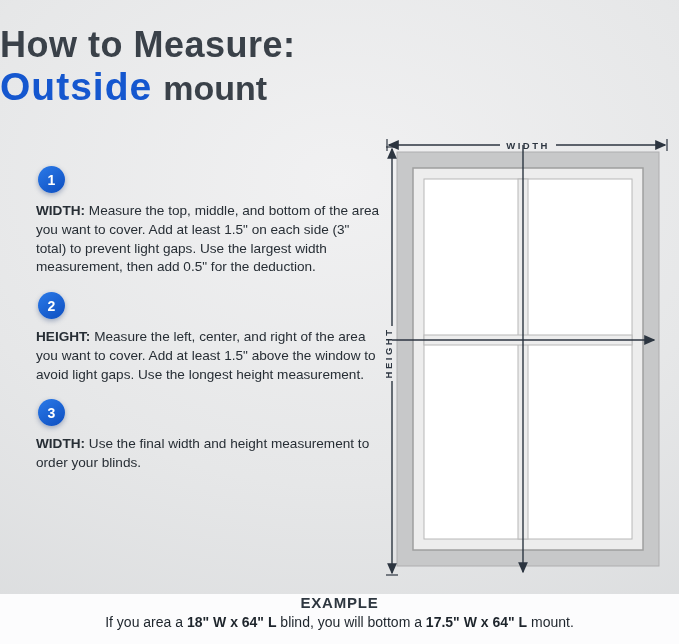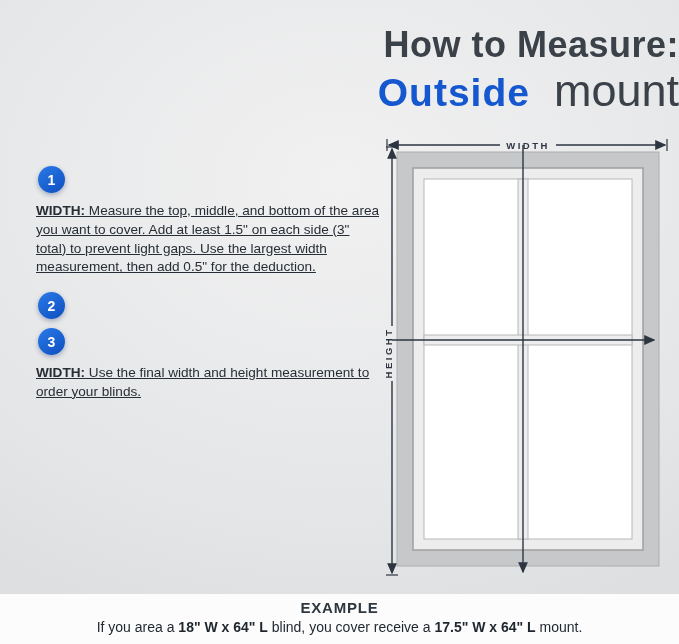--- a/index.html
+++ b/index.html
@@ -2,44 +2,44 @@
 <html><head>
 <meta charset="utf-8">
 <style>
   * { margin:0; padding:0; box-sizing:border-box; }
   html,body { width:679px; }
   body { font-family:"Liberation Sans", sans-serif; }
   .page{
     position:relative; width:679px; height:644px; overflow:hidden;
     background: radial-gradient(130% 105% at 50% 28%, #f1f1f2 0%, #e6e7e8 45%, #d3d5d7 100%);
   }
-  .title{ position:absolute; top:24px; left:0; width:100%; text-align:right; color:#3a4149; }
+  .title{ position:absolute; top:24px; left:0; width:100%; text-align:left; color:#3a4149; }
   .title-line1{ font-size:36px; font-weight:700; letter-spacing:0.5px; }
   .title-line2{ margin-top:0px; line-height:1.1; }
   .title-accent{ font-size:39px; font-weight:800; color:#1557cf; letter-spacing:1px; }
-  .title-suffix{ font-size:45px; font-weight:400; color:#3a4149; margin-left:24px; }
+  .title-suffix{ font-size:34px; font-weight:700; color:#3a4149; margin-left:11px; }
 
   .steps{ position:absolute; left:36px; top:166px; width:346px; color:#272e35; }
   .badge{
     width:27px; height:27px; border-radius:50%;
     background:linear-gradient(145deg,#2b7ae8,#0d4ec0);
     color:#ffffff; font-weight:700; font-size:14px;
     display:flex; align-items:center; justify-content:center;
     box-shadow:0 2px 5px rgba(20,50,110,.35);
     margin:0 0 9px 2px;
   }
-  .step p{ font-size:13.6px; line-height:1.38; margin-bottom:15px; color:#272e35;text-decoration:underline; }
+  .step p{ font-size:13.6px; line-height:1.38; margin-bottom:15px; color:#272e35; }
   .step b{ font-weight:700; }
 
   .diagram{ position:absolute; left:375px; top:128px; }
   .diagram text{ font-family:"Liberation Sans", sans-serif; font-weight:700; fill:#2c3540; }
 
   .example{
     position:absolute; left:0; bottom:0; width:100%; height:50px;
-    background:#fcfcfd; text-align:center; padding-top:5px;
+    background:#fcfcfd; text-align:center; 
   }
   .example-heading{ font-size:15px; font-weight:800; letter-spacing:0.8px; color:#2e3740; }
   .example-text{ font-size:14px; margin-top:3px; color:#1e252c; }
   .example-text b{ font-weight:700; }
 </style>
 </head>
 <body>
 
 <div class="page">
 
@@ -50,20 +50,21 @@
 
   <div class="steps">
 
     <div class="step">
       <div class="badge">1</div>
       <p><b>WIDTH:</b><span> Measure the top, middle, and bottom of the area you want to cover. Add at least 1.5" on each side (3" total) to prevent light gaps. Use the largest width measurement, then add 0.5" for the deduction.</span></p>
     </div>
 
     <div class="step">
       <div class="badge">2</div>
+      <p><b>HEIGHT:</b><span> Measure the left, center, and right of the area you want to cover. Add at least 1.5" above the window to avoid light gaps. Use the longest height measurement.</span></p>
     </div>
 
     <div class="step">
       <div class="badge">3</div>
       <p><b>WIDTH:</b><span> Use the final width and height measurement to order your blinds.</span></p>
     </div>
 
   </div>
 
   <svg class="diagram" width="300" height="468" viewBox="0 0 300 468">
@@ -97,16 +98,16 @@
       <line x1="17" y1="198" x2="17" y2="21" stroke="#2c3540" stroke-width="1.4" marker-end="url(#ah)"></line>
       <line x1="17" y1="253" x2="17" y2="445" stroke="#2c3540" stroke-width="1.4" marker-end="url(#ah)"></line>
       <line x1="11" y1="19" x2="23" y2="19" stroke="#2c3540" stroke-width="1.2"></line>
       <line x1="11" y1="447" x2="23" y2="447" stroke="#2c3540" stroke-width="1.2"></line>
     </g>
     <text x="17" y="225" font-size="9.5" letter-spacing="2.5" text-anchor="middle" transform="rotate(-90 17 225)">HEIGHT</text>
   </svg>
 
   <div class="example">
     <div class="example-heading">EXAMPLE</div>
-    <div class="example-text"><span>If you area a </span><b>18" W x 64" L</b><span> blind, you cover receive a </span><b>17.5" W x 64" L</b><span> mount.</span></div>
+    <div class="example-text"><span>If you area a </span><b>18" W x 64" L</b><span> blind, you will bottom a </span><b>17.5" W x 64" L</b><span> mount.</span></div>
   </div>
 
 </div>
 
 </body></html>

